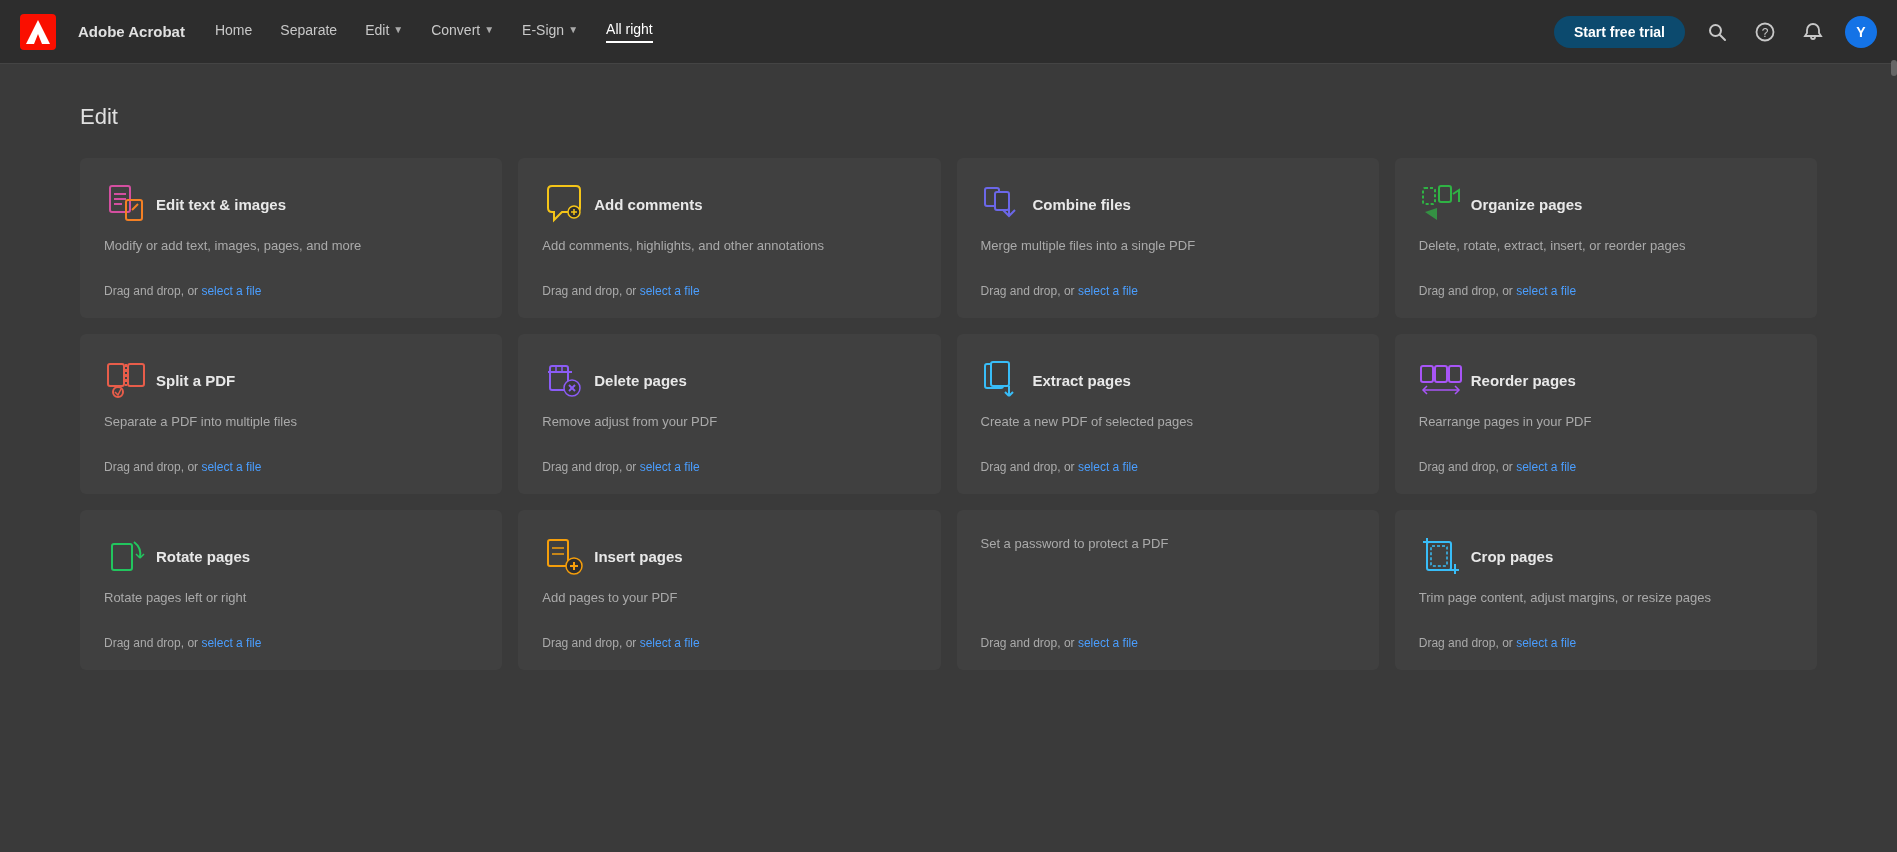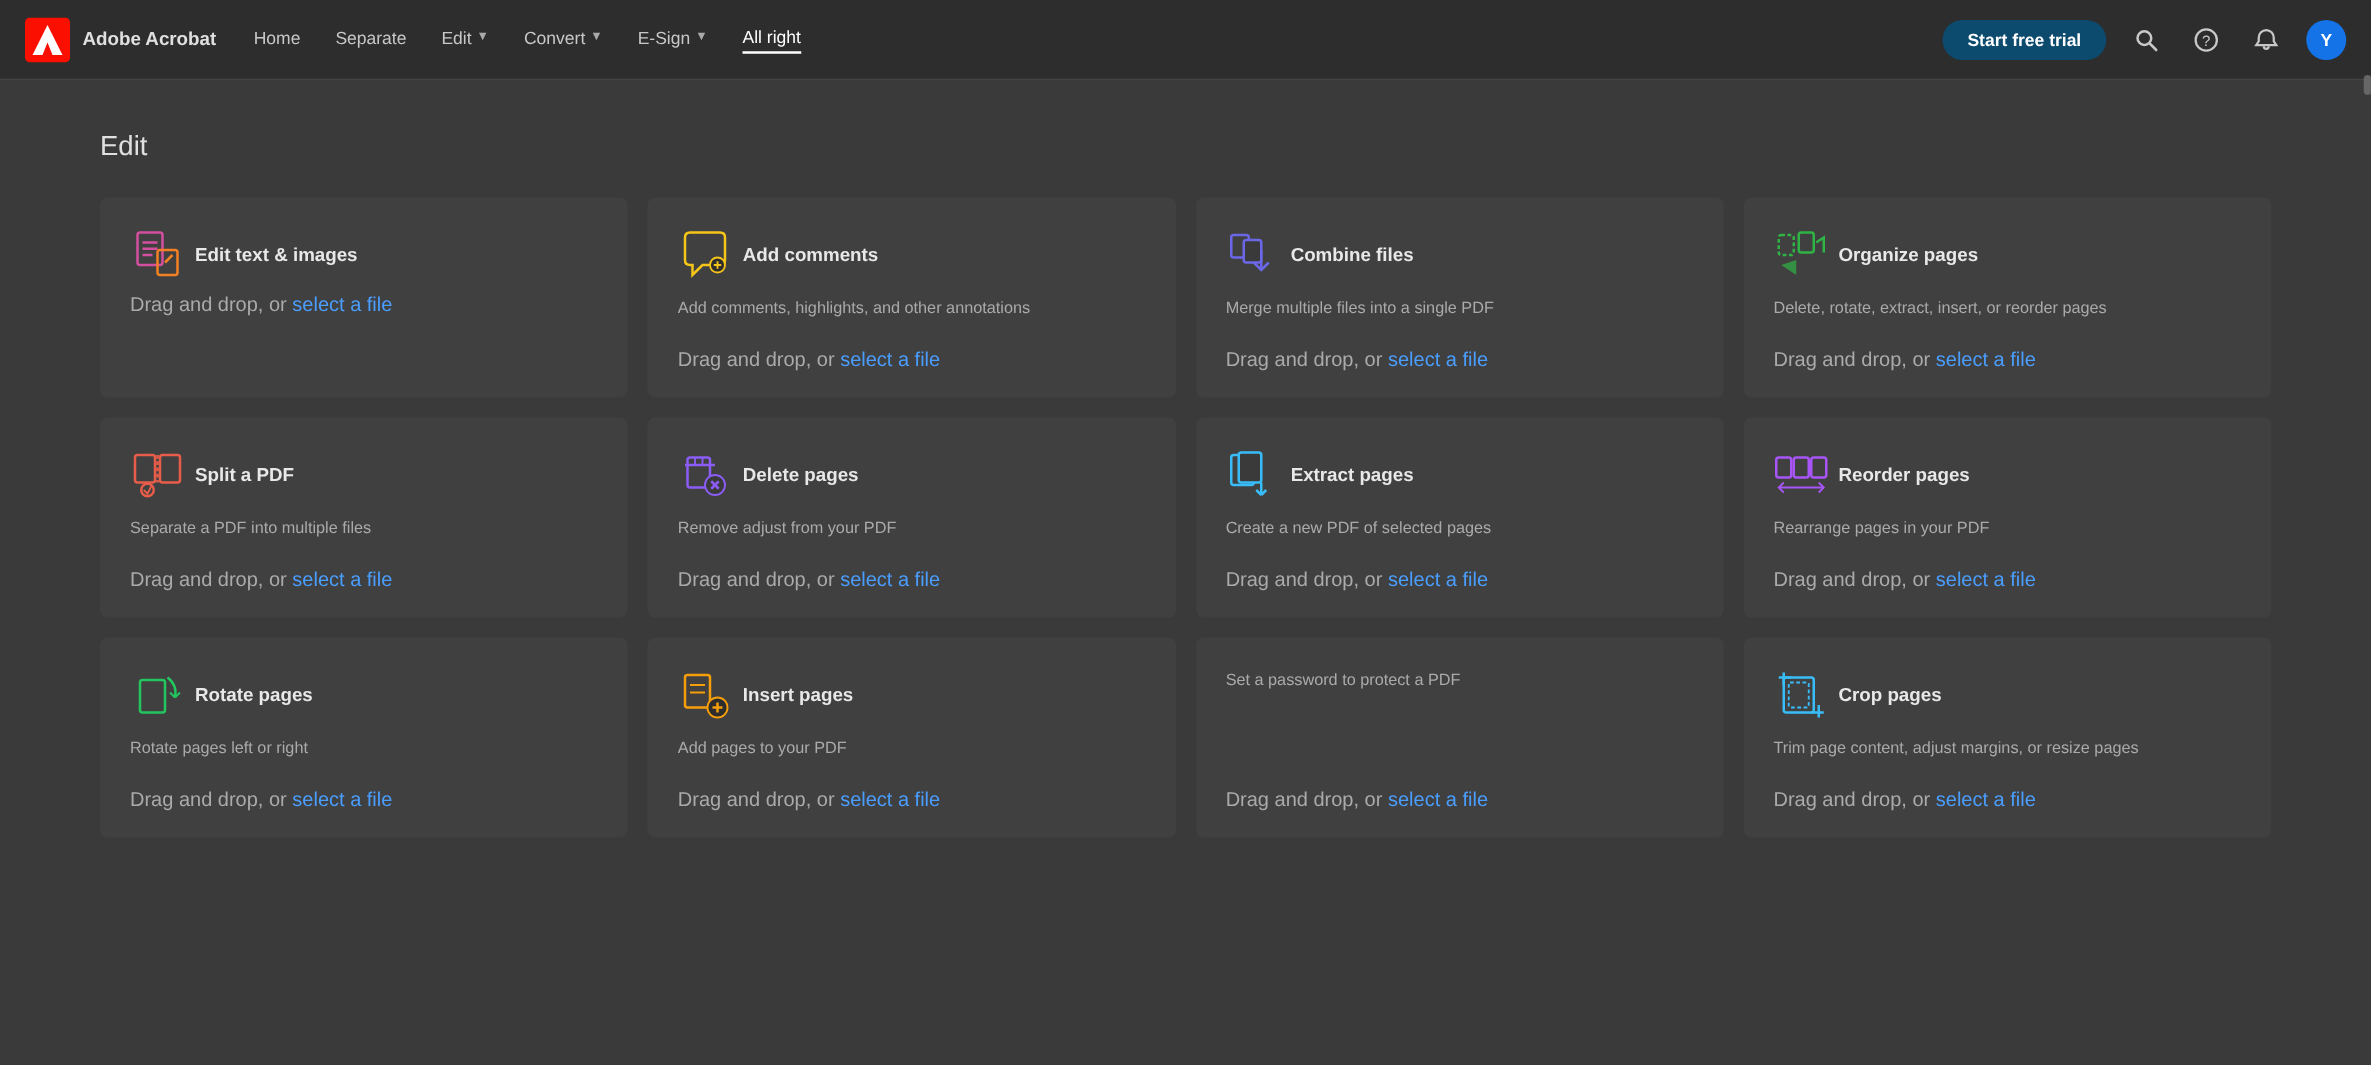--- a/index.html
+++ b/index.html
@@ -17,21 +17,21 @@
       height: 64px;
       display: flex;
       align-items: center;
       padding: 0 20px;
       gap: 30px;
       border-bottom: 1px solid #444;
     }
     .nav-logo {
       display: flex;
       align-items: center;
-      gap: 10px;
+      gap: 22px;
     }
     .logo-icon {
       width: 36px;
       height: 36px;
     }
     .logo-text {
       font-size: 15px;
       font-weight: 600;
       color: #e0e0e0;
       white-space: nowrap;
@@ -149,21 +149,21 @@
       color: #e8e8e8;
     }
     .tool-desc {
       font-size: 13px;
       color: #aaa;
       line-height: 1.5;
       flex: 1;
       margin-bottom: 12px;
     }
     .tool-drop {
-      font-size: 16px;
+      font-size: 12px;
       color: #aaa;
     }
     .tool-drop a {
       color: #4a9eff;
       text-decoration: none;
     }
 
     
     .scrollbar-indicator {
       position: fixed;
@@ -239,20 +239,21 @@
         <svg class="tool-icon" viewBox="0 0 44 44">
           <rect x="6" y="4" width="20" height="26" rx="2" fill="none" stroke="#d44fa0" stroke-width="2"></rect>
           <line x1="10" y1="12" x2="22" y2="12" stroke="#d44fa0" stroke-width="2"></line>
           <line x1="10" y1="17" x2="22" y2="17" stroke="#d44fa0" stroke-width="2"></line>
           <line x1="10" y1="22" x2="18" y2="22" stroke="#d44fa0" stroke-width="2"></line>
           <rect x="22" y="18" width="16" height="20" rx="2" fill="none" stroke="#f48024" stroke-width="2"></rect>
           <path d="M28 28 L34 22" stroke="#f48024" stroke-width="2"></path>
         </svg>
         <span class="tool-title">Edit text &amp; images</span>
       </div>
+      <p class="tool-desc">Modify or add text, images, pages, and more</p>
       <p class="tool-drop">
         <span>Drag and drop, or </span><a href="#">select a file</a>
       </p>
     </div>
 
     <div class="tool-card">
       <div class="tool-card-header">
         <svg class="tool-icon" viewBox="0 0 44 44">
           <path d="M6 8 Q6 4 10 4 L34 4 Q38 4 38 8 L38 26 Q38 30 34 30 L20 30 L12 38 L12 30 L10 30 Q6 30 6 26 Z" fill="none" stroke="#f5c518" stroke-width="2"></path>
           <circle cx="32" cy="30" r="6" fill="#2d2d2d" stroke="#f5c518" stroke-width="1.5"></circle>

